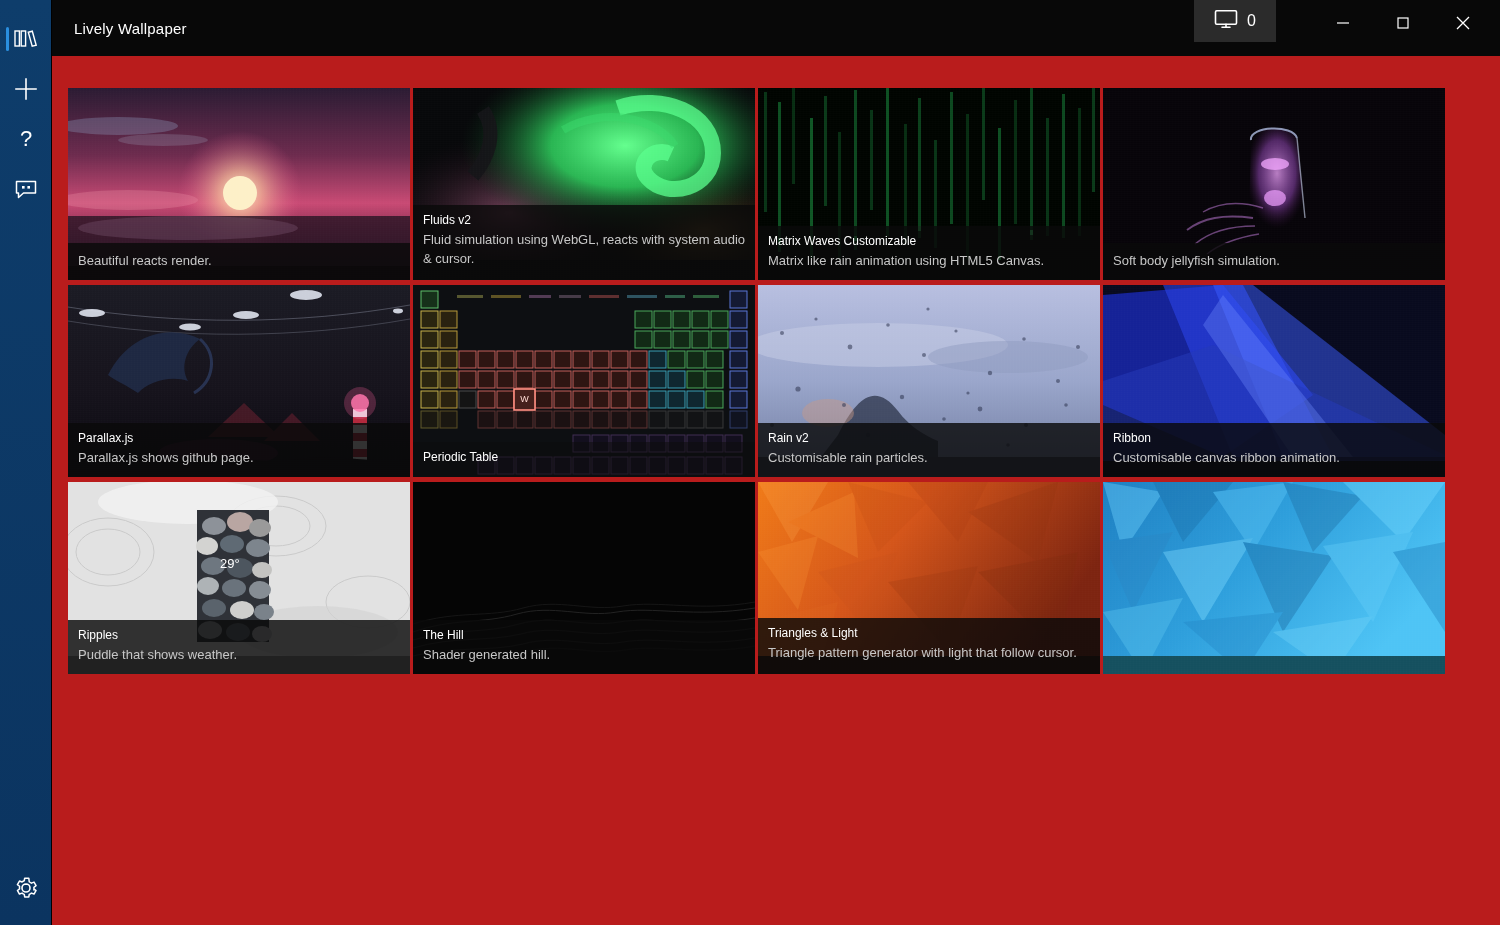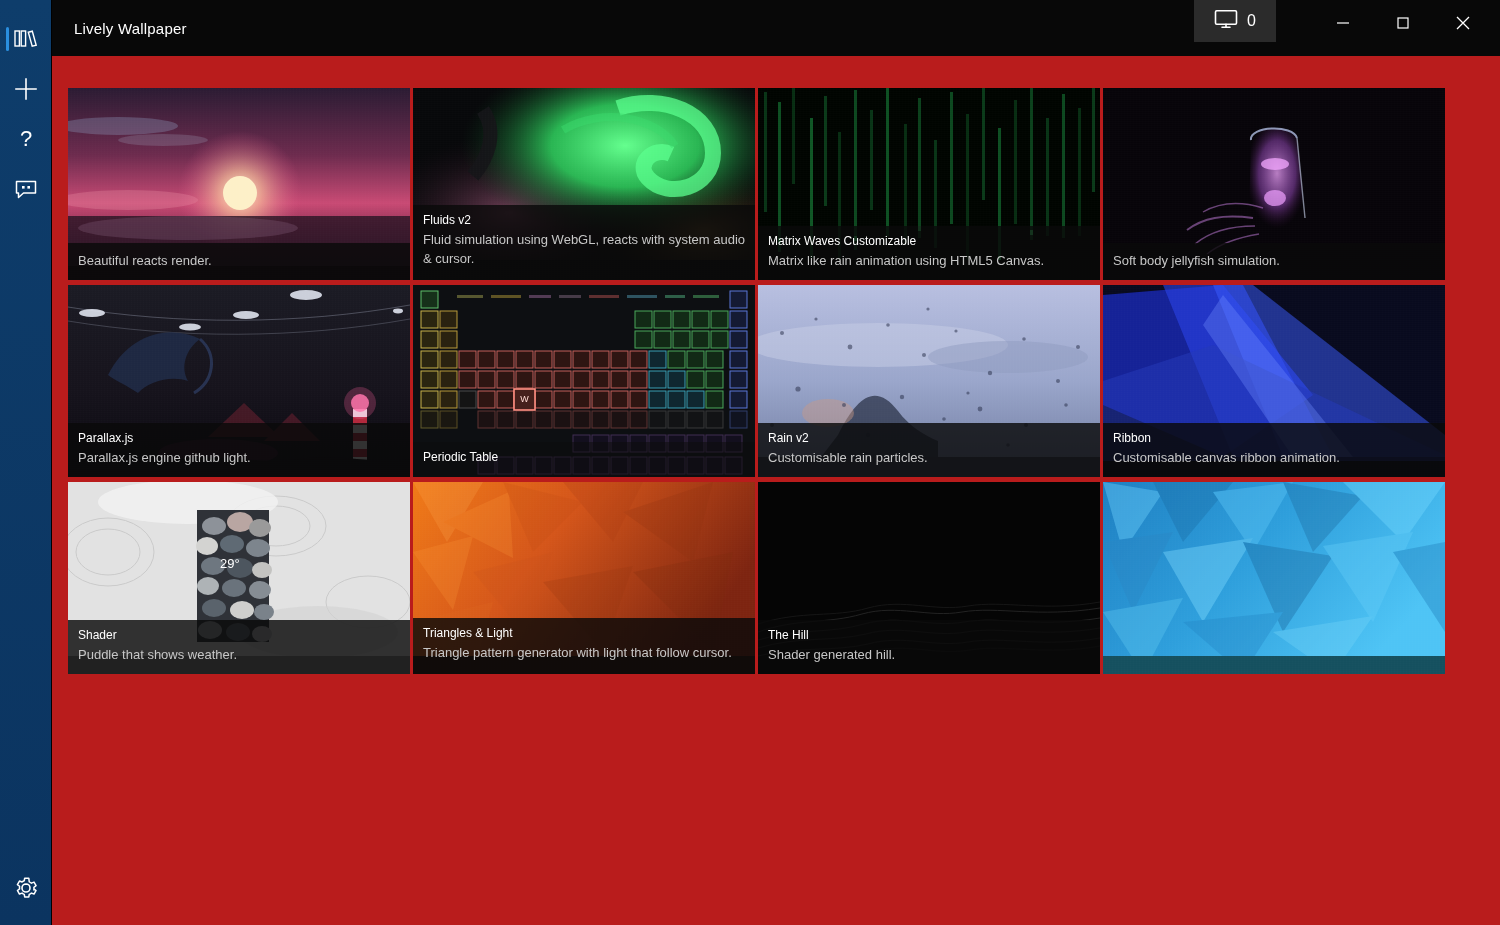--- a/index.html
+++ b/index.html
@@ -429,21 +429,21 @@
                 <rect x="-7" y="46" width="14" height="8" fill="#b2283c"></rect>
                 <circle cx="0" cy="0" r="9" fill="#ff7bb0" opacity=".85"></circle>
                 <circle cx="0" cy="0" r="16" fill="#ff5fa0" opacity=".25"></circle>
               </g>
               <path d="M0 176 C40 168 70 180 110 174 C150 168 190 180 230 174 C270 168 310 180 342 174 L342 192 L0 192 Z" fill="#0b0910"></path>
             </svg>
             <div class="noise"></div>
           </div>
           <div class="caption">
             <div class="card-title">Parallax.js</div>
-            <div class="card-desc">Parallax.js engine github light.</div>
+            <div class="card-desc">Parallax.js shows github page.</div>
           </div>
         </div>
 
         <div class="card">
           <div class="thumb">
             <svg viewBox="0 0 342 192" preserveAspectRatio="none">
               <rect width="342" height="192" fill="#0d0f12"></rect>
 
               <g opacity=".75">
                 <rect x="44" y="10" width="26" height="3" fill="#6f6f3a"></rect>
@@ -689,22 +689,45 @@
                   <ellipse cx="142" cy="148" rx="12" ry="9" fill="#9aa0a6"></ellipse>
                   <ellipse cx="170" cy="150" rx="12" ry="9" fill="#626b74"></ellipse>
                   <ellipse cx="194" cy="152" rx="10" ry="8" fill="#b4b8bb"></ellipse>
                 </g>
                 <text x="152" y="86" font-family="Liberation Sans, sans-serif" font-size="13" fill="#ffffff">29°</text>
               </g>
               <rect y="174" width="342" height="18" fill="#8c8c8c"></rect>
             </svg>
           </div>
           <div class="caption">
-            <div class="card-title">Shader</div>
+            <div class="card-title">Ripples</div>
             <div class="card-desc">Puddle that shows weather.</div>
+          </div>
+        </div>
+
+        <div class="card">
+          <div class="thumb">
+            <svg viewBox="0 0 342 192" preserveAspectRatio="none">
+              <rect width="342" height="192" fill="#050505"></rect>
+              <g stroke="#5a5a5a" fill="none" opacity=".35">
+                <path d="M0 150 C40 136 70 142 104 132 C140 122 170 136 204 130 C240 124 280 136 342 126"></path>
+                <path d="M0 158 C40 146 72 152 106 142 C142 132 172 146 206 140 C242 134 282 146 342 136"></path>
+                <path d="M0 166 C40 154 74 160 108 152 C144 142 174 156 208 150 C244 144 284 156 342 146"></path>
+                <path d="M0 174 C40 164 76 170 110 162 C146 152 176 166 210 160 C246 154 286 166 342 156"></path>
+              </g>
+              <g stroke="#3c3c3c" fill="none" opacity=".3">
+                <path d="M0 142 C44 128 76 136 110 126 C146 116 176 130 210 124 C246 118 286 130 342 120"></path>
+                <path d="M0 182 C40 172 78 178 112 170 C148 160 178 174 212 168 C248 162 288 174 342 164"></path>
+              </g>
+              <rect y="178" width="342" height="14" fill="#030303"></rect>
+            </svg>
+          </div>
+          <div class="caption">
+            <div class="card-title">The Hill</div>
+            <div class="card-desc">Shader generated hill.</div>
           </div>
         </div>
 
         <div class="card">
           <div class="thumb">
             <svg viewBox="0 0 342 192" preserveAspectRatio="none">
               <defs>
                 <linearGradient id="orangebg" x1="0" y1="0" x2="1" y2="0.4">
                   <stop offset="0" stop-color="#f07a18"></stop>
                   <stop offset="0.45" stop-color="#d4551a"></stop>
@@ -724,43 +747,20 @@
                 <path d="M220 90 L320 70 L300 170 Z" fill="#7a2a0c"></path>
                 <path d="M0 140 L80 120 L60 192 Z" fill="#e06a20"></path>
               </g>
               <rect y="174" width="342" height="18" fill="#2e1208"></rect>
             </svg>
             <div class="noise"></div>
           </div>
           <div class="caption tall">
             <div class="card-title">Triangles &amp; Light</div>
             <div class="card-desc">Triangle pattern generator with light that follow cursor.</div>
-          </div>
-        </div>
-
-        <div class="card">
-          <div class="thumb">
-            <svg viewBox="0 0 342 192" preserveAspectRatio="none">
-              <rect width="342" height="192" fill="#050505"></rect>
-              <g stroke="#5a5a5a" fill="none" opacity=".35">
-                <path d="M0 150 C40 136 70 142 104 132 C140 122 170 136 204 130 C240 124 280 136 342 126"></path>
-                <path d="M0 158 C40 146 72 152 106 142 C142 132 172 146 206 140 C242 134 282 146 342 136"></path>
-                <path d="M0 166 C40 154 74 160 108 152 C144 142 174 156 208 150 C244 144 284 156 342 146"></path>
-                <path d="M0 174 C40 164 76 170 110 162 C146 152 176 166 210 160 C246 154 286 166 342 156"></path>
-              </g>
-              <g stroke="#3c3c3c" fill="none" opacity=".3">
-                <path d="M0 142 C44 128 76 136 110 126 C146 116 176 130 210 124 C246 118 286 130 342 120"></path>
-                <path d="M0 182 C40 172 78 178 112 170 C148 160 178 174 212 168 C248 162 288 174 342 164"></path>
-              </g>
-              <rect y="178" width="342" height="14" fill="#030303"></rect>
-            </svg>
-          </div>
-          <div class="caption">
-            <div class="card-title">The Hill</div>
-            <div class="card-desc">Shader generated hill.</div>
           </div>
         </div>
 
         <div class="card">
           <div class="thumb">
             <svg viewBox="0 0 342 192" preserveAspectRatio="none">
               <defs>
                 <linearGradient id="bluebg" x1="0" y1="0" x2="1" y2="0.5">
                   <stop offset="0" stop-color="#1e7fc2"></stop>
                   <stop offset="0.5" stop-color="#2e9fdc"></stop>

